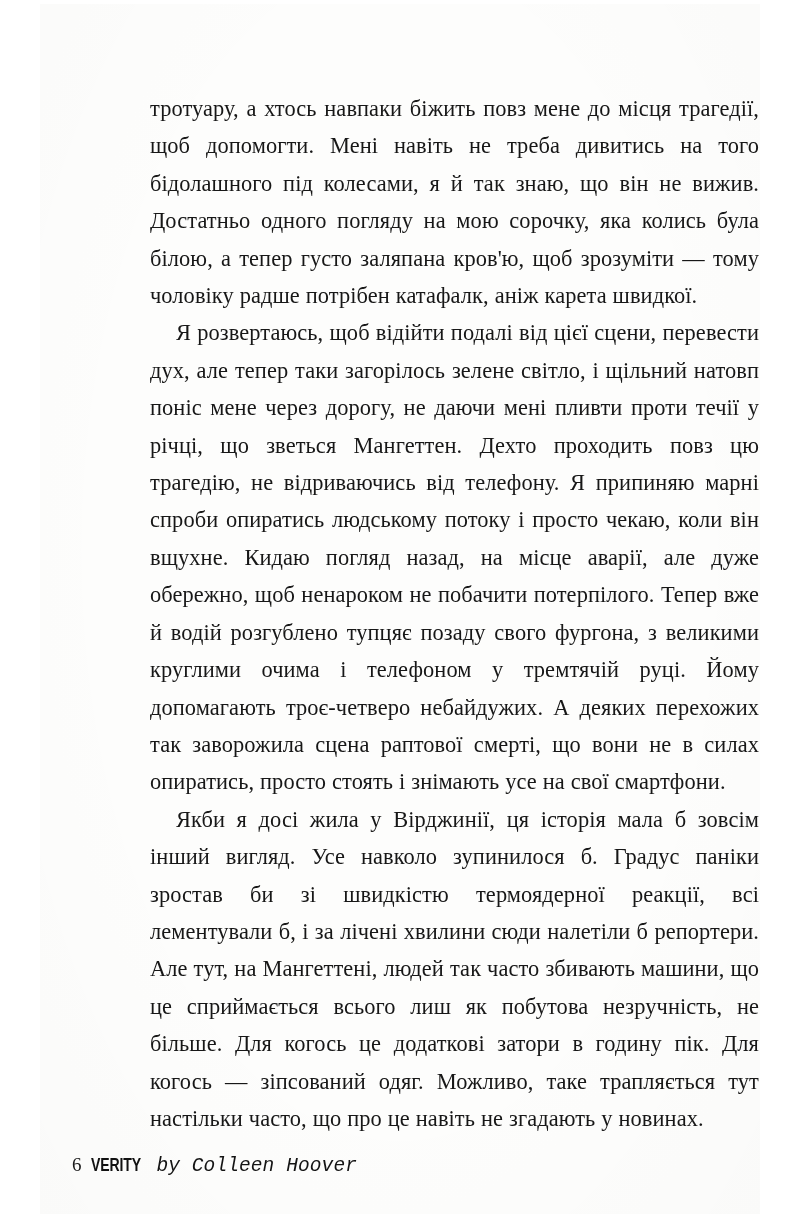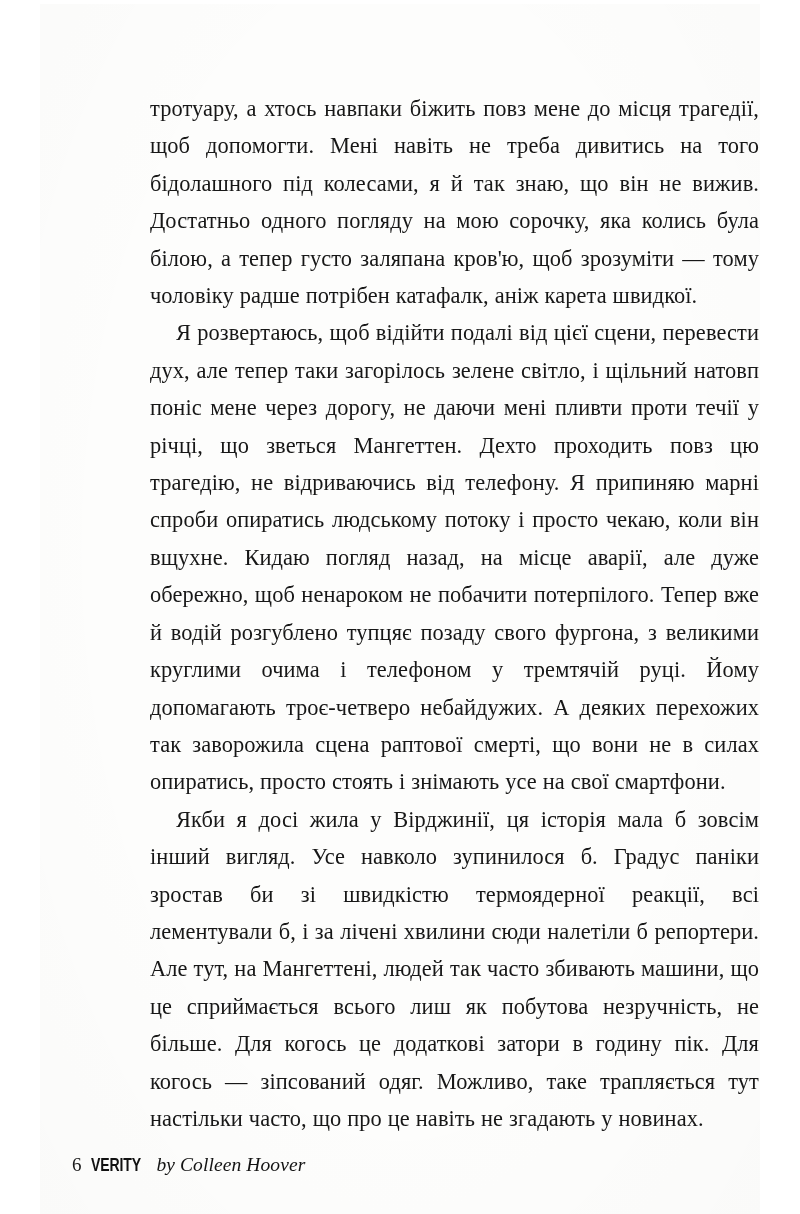--- a/index.html
+++ b/index.html
@@ -75,21 +75,21 @@
     font-weight: 700;
     font-size: 18.5px;
     color: #111111;
     letter-spacing: -0.01em;
     transform: scaleX(0.76);
     transform-origin: left center;
     margin-right: -9px;
   }
 
   .footer-byline {
-    font-family: Liberation Serif, serif;
+    font-family: Liberation Mono, monospace;
     font-style: italic;
     font-size: 19.5px;
     color: #141414;
     letter-spacing: 0.005em;
   }
 </style>
 </head>
 <body>
 
 <div class="page">

